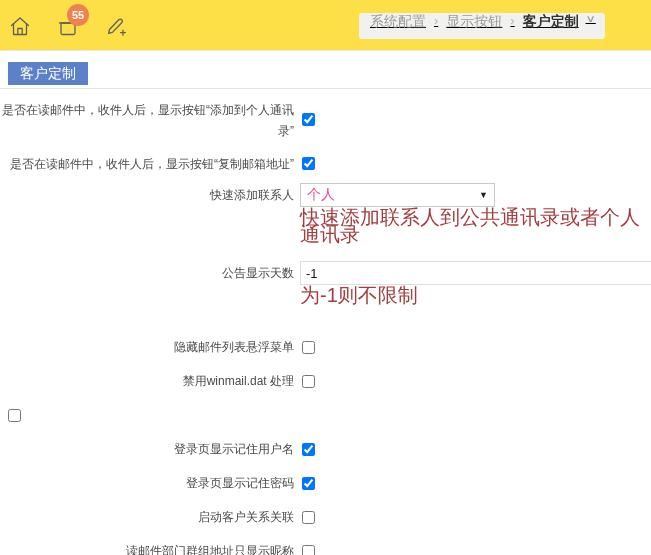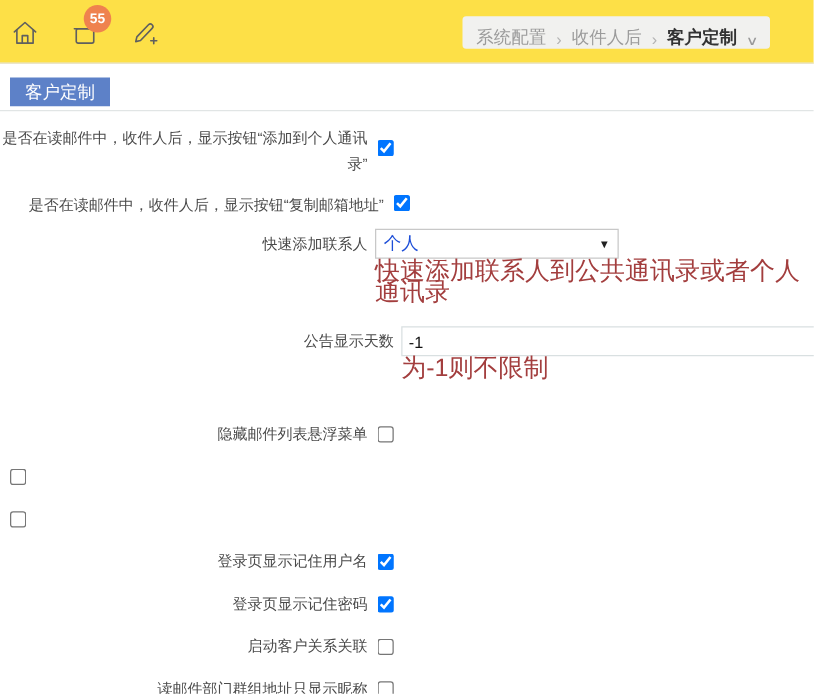--- a/index.html
+++ b/index.html
@@ -9,53 +9,53 @@
   
   .topbar { position:relative; height:51px; background:#fde047; border-bottom:1px solid #e5e5e3; }
   .topbar-icons { position:absolute; left:8px; top:13px; display:flex; align-items:flex-start; }
   .tb-icon { width:24px; height:26px; cursor:pointer; position:relative; }
   .tb-icon svg { stroke:#5f5f5f; fill:none; stroke-width:1.3; stroke-linecap:round; stroke-linejoin:round; }
   .icon-home { margin-right:24px; }
   .icon-drafts { margin-right:24px; }
   .badge { position:absolute; top:-9px; left:11px; min-width:22px; height:22px; border-radius:11px;
            background:#ef824e; color:#fff; font-size:11px; font-weight:bold;
            display:flex; align-items:center; justify-content:center; padding:0 4px; }
-  .breadcrumb { position:absolute; right:35px; top:13px; height:26px; background:#f1f1ef;
-                border-radius:3px; display:flex; align-items:flex-end; padding:0 11px;
-                font-size:14px; }
+  .breadcrumb { position:absolute; right:46px; top:13px; height:26px; background:#f1f1ef;
+                border-radius:3px; display:flex; align-items:flex-start; padding:0 11px;
+                font-size:14px;text-decoration:underline; }
   .bc-item { color:#9b9b9b; cursor:pointer; }
   .bc-sep { color:#b3b3b3; margin:0 8px; font-size:13px; }
   .bc-current { color:#333; font-weight:bold; cursor:pointer; }
   .bc-chevron { color:#999; font-size:10px; margin-left:8px; cursor:pointer; transform:scaleX(1.4); }
 
   
   .section-tab-wrap { position:relative; height:38px; }
   .section-tab { position:absolute; left:8px; top:11px; background:#5d81c8; color:#fff;
                  font-size:14px; padding:4px 12px 4px 12px; line-height:15px; cursor:default; }
   .section-divider { position:absolute; left:0; right:0; top:37px; border-top:1px solid #e1e5e5; }
 
   
   .form { padding-top:11px; }
   .row { display:flex; }
   .row .lbl { flex:0 0 294px; text-align:right; color:#4a4a4a; font-size:12px; line-height:21px; }
   .row .ctl { margin-left:6px; }
 
   .row-wrapcheck { align-items:center; }
   .row-wrapcheck .ctl { margin-left:8px; }
-  .m-r2 { margin-top:12px;margin-left:13px; }
+  .m-r2 { margin-top:12px; }
 
   .row-select { margin-top:8px; }
   .row-select .lbl, .row-input .lbl { line-height:24px; }
   .select-box { width:195px; height:24px; border:1px solid #c8c8c8; background:#fff;
                 display:flex; align-items:center; padding:0 6px; cursor:pointer; }
-  .select-value { flex:1; font-size:14px; color:#1d4ed8; }
+  .select-value { flex:1; font-size:14px; color:#ec4899; }
   .select-arrow { font-size:9px; color:#222; }
   .hint { color:#a33e3e; font-size:20px; line-height:17px; margin-top:2px; }
 
-  .row-input { margin-top:18px;margin-left:21px; }
+  .row-input { margin-top:18px; }
   .text-input { width:380px; height:24px; border:1px solid #d9e0e1; font-size:13px; color:#111;
                 padding:0 5px; outline:none; display:block; }
 
   .row-check { height:20px; align-items:center; margin-top:14px; }
   .row-check.first { margin-top:33px; }
   .row-check .ctl { margin-left:8px; line-height:0; }
   input[type="checkbox"] { width:13px; height:13px; cursor:pointer; }
 </style>
 </head>
 <body>
@@ -83,21 +83,21 @@
       <svg width="26" height="26" viewBox="0 0 26 26">
         <path d="M5.5 16.5 L14.8 6.8 C15.6 6 16.9 6 17.7 6.8 C18.5 7.6 18.5 8.9 17.7 9.7 L8.4 19.4 L4.6 20.3 L5.5 16.5 Z"></path>
         <path d="M19 17.2 V22 M16.6 19.6 H21.4"></path>
       </svg>
     </div>
   </div>
 
   <div class="breadcrumb">
     <span class="bc-item">系统配置</span>
     <span class="bc-sep">›</span>
-    <span class="bc-item">收件人后</span>
+    <span class="bc-item">显示按钮</span>
     <span class="bc-sep">›</span>
     <span class="bc-current">客户定制</span>
     <span class="bc-chevron">∨</span>
   </div>
 </div>
 
 <div class="section-tab-wrap">
   <div class="section-tab">客户定制</div>
   <div class="section-divider"></div>
 </div>
@@ -132,20 +132,21 @@
       <div class="hint">为-1则不限制</div>
     </div>
   </div>
 
   <div class="row row-check first">
     <div class="lbl">隐藏邮件列表悬浮菜单</div>
     <div class="ctl"><input type="checkbox" style=""></div>
   </div>
 
   <div class="row row-check">
+    <div class="lbl">禁用winmail.dat 处理</div>
     <div class="ctl"><input type="checkbox" style=""></div>
   </div>
 
   <div class="row row-check">
     <div class="ctl"><input type="checkbox" style=""></div>
   </div>
 
   <div class="row row-check">
     <div class="lbl">登录页显示记住用户名</div>
     <div class="ctl"><input type="checkbox" checked="" style=""></div>

